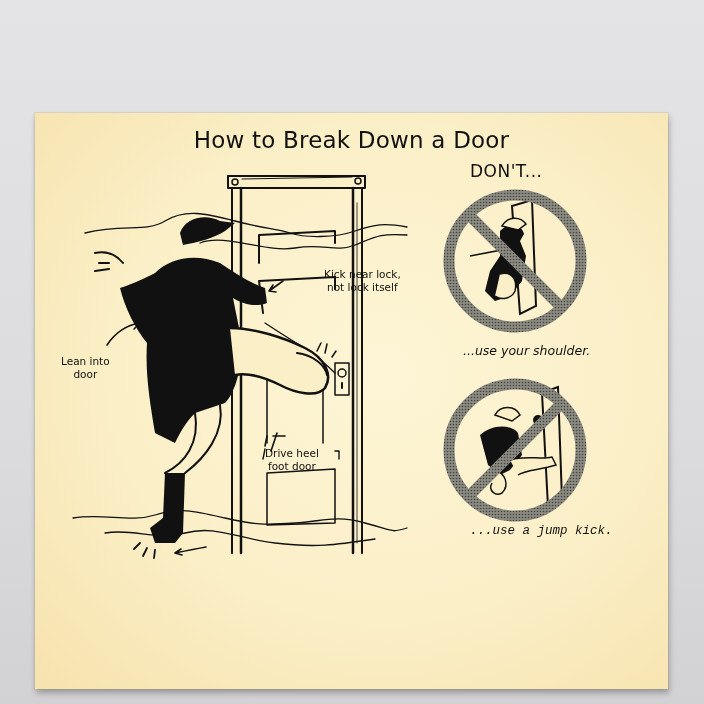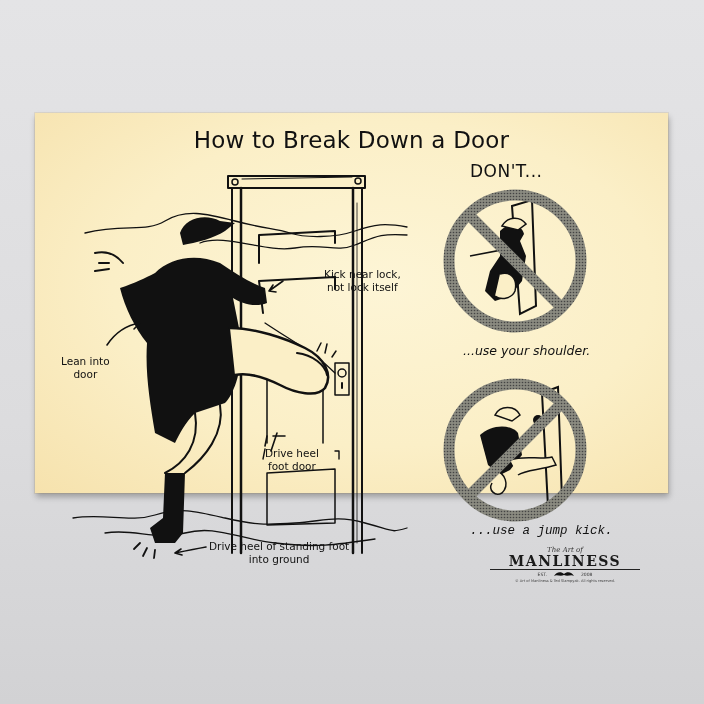--- a/index.html
+++ b/index.html
@@ -2,21 +2,21 @@
 <html><head>
   <meta charset="utf-8">
   <style>
     html, body { margin: 0; padding: 0; }
     body {
       width: 704px; height: 704px; overflow: hidden; position: relative;
       background: linear-gradient(180deg, #e4e4e6 0%, #dcdcde 60%, #d2d2d4 100%);
       font-family: "DejaVu Sans", sans-serif;
     }
     .poster {
-      position: absolute; left: 35px; top: 113px; width: 633px; height: 380px;
+      position: absolute; left: 35px; top: 113px; width: 633px; height: 576px;
       background: radial-gradient(ellipse at 55% 45%, #fdf5d6 0%, #fbefc7 55%, #f6e2ad 100%);
       box-shadow: 1px 4px 6px rgba(0,0,0,0.28), 0 0 0 1px rgba(200,180,130,0.25);
     }
     .title {
       position: absolute; left: 0; top: 14px; width: 100%;
       text-align: center; font-size: 23px; color: #111;
       letter-spacing: 0.2px;
     }
     .illus { position: absolute; left: 0; top: 0; }
     .label {
@@ -104,24 +104,20 @@
     <div>not lock itself</div>
   </div>
   <div class="label" style="left:26px; top:242px;">
     <div>Lean into</div>
     <div>door</div>
   </div>
   <div class="label" style="left:230px; top:334px;">
     <div>Drive heel</div>
     <div>foot door</div>
   </div>
-  <div class="label" style="left:174px; top:427px;">
-    <div>Drive heel of standing foot</div>
-    <div>into ground</div>
-  </div>
 
   <div class="dont-title">DON'T...</div>
 
   <svg style="position:absolute; left:405px; top:73px;" width="150" height="150" viewBox="0 0 150 150">
     <defs>
       <pattern id="dots1" width="3" height="3" patternUnits="userSpaceOnUse">
         <rect width="3" height="3" fill="#8a8a80"></rect>
         <circle cx="1.5" cy="1.5" r="0.8" fill="#444"></circle>
       </pattern>
     </defs>
@@ -149,26 +145,14 @@
     <path d="M40 60 C 50 50, 70 48, 78 58 L 82 80 L 70 95 L 60 100 L 48 90 Z" fill="#111"></path>
     <path d="M55 40 C 60 30, 75 30, 80 40 L 72 46 Z" fill="#fbefc7" stroke="#111" stroke-width="1.5"></path>
     <path d="M70 85 C 85 80, 100 85, 112 82 L 116 90 C 100 95, 85 95, 78 100" fill="#fbefc7" stroke="#111" stroke-width="1.5"></path>
     <path d="M55 95 C 65 98, 70 110, 62 118 C 55 122, 48 115, 52 108" fill="#fbefc7" stroke="#111" stroke-width="1.5"></path>
     <circle cx="98" cy="45" r="5" fill="#111"></circle>
     <circle cx="75" cy="75" r="66" fill="none" stroke="url(#dots2)" stroke-width="11"></circle>
     <line x1="122" y1="28" x2="28" y2="122" stroke="url(#dots2)" stroke-width="11"></line>
   </svg>
   <div class="caption" style="left:435px; top:411px;font-family:Liberation Mono, monospace;">...use a jump kick.</div>
 
-  <div class="logo">
-    <div class="logo-script">The Art of</div>
-    <div class="logo-main">MANLINESS</div>
-    <div class="logo-est">
-      <span>EST.</span>
-      <svg width="22" height="7" viewBox="0 0 22 7">
-        <path d="M11 3 C 8 0, 3 1, 1 5 C 4 3, 7 6, 11 4 C 15 6, 18 3, 21 5 C 19 1, 14 0, 11 3 Z" fill="#111"></path>
-      </svg>
-      <span>2008</span>
-    </div>
-    <div class="logo-copy">© Art of Manliness &amp; Ted Slampyak. All rights reserved.</div>
-  </div>
 
 </div>
 
 </body></html>

